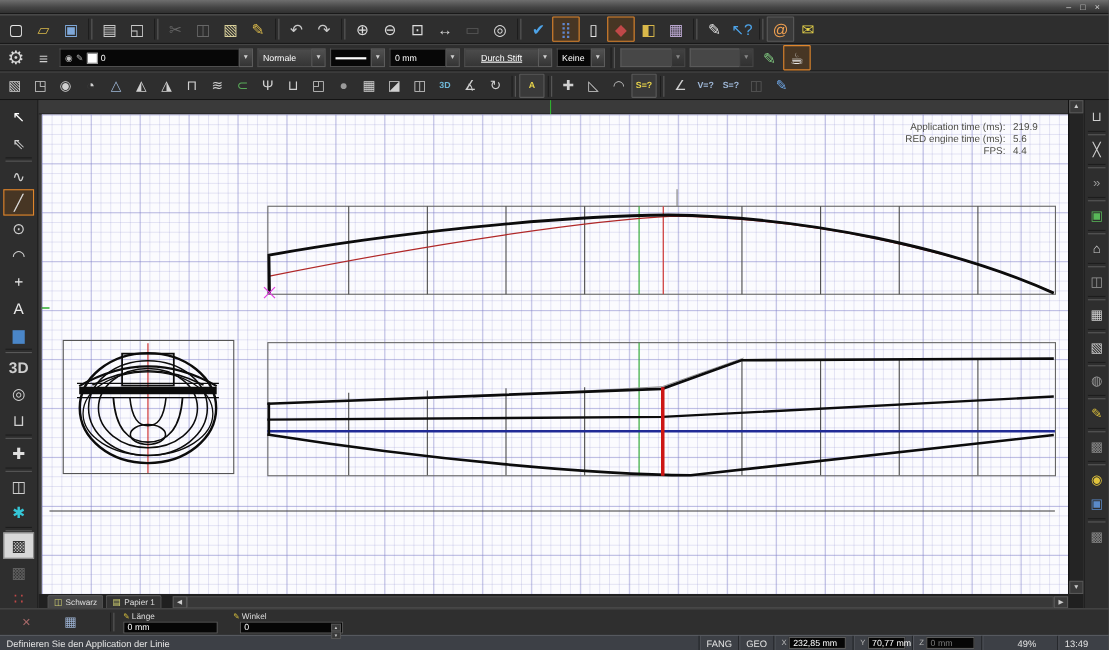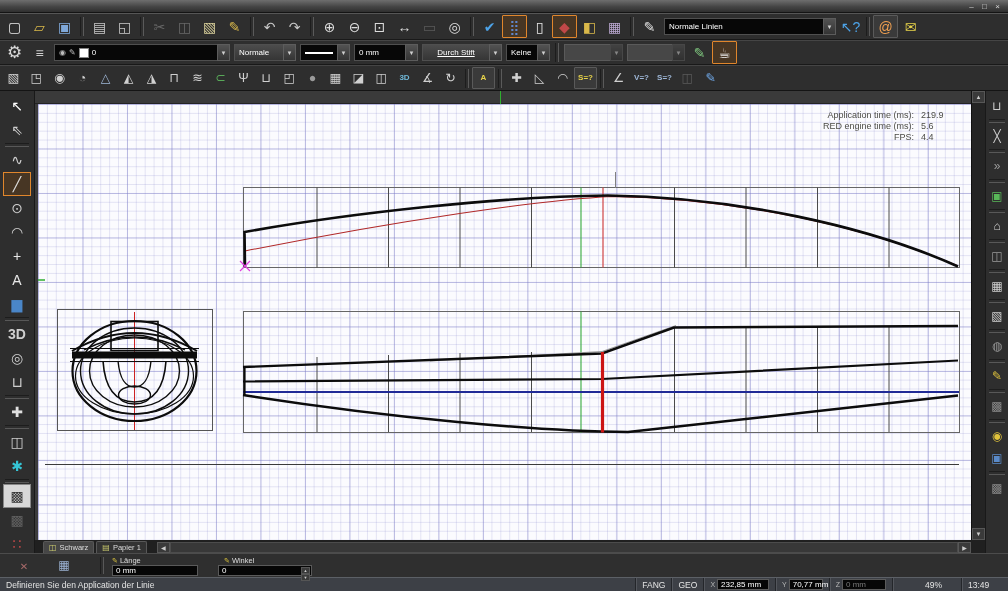--- a/index.html
+++ b/index.html
@@ -240,26 +240,20 @@
           <span class="glyph" data-name="insert-file-button-icon">◧</span>
         </span>
         <span class="tbtn" data-name="insert-image-button" style="color: rgb(185, 166, 207);">
           <span class="glyph" data-name="insert-image-button-icon">▦</span>
         </span>
         <span class="tsep" data-name="toolbar-separator"></span>
         <span class="tbtn" data-name="sketch-mode-button" style="color: rgb(224, 224, 224);">
           <span class="glyph" data-name="sketch-mode-button-icon">✎</span>
         </span>
       </div>
-    <div class="combo stylecombo" data-name="graphic-style-combo">
-      <span class="val">
-          <span data-name="graphic-style-value">Normale Linien</span>
-        </span>
-      <span class="arr" data-name="chevron-down-icon">▼</span>
-    </div>
     <div class="btns">
 
     <span class="tbtn" data-name="context-help-button" style="color: rgb(77, 163, 232);">
           <span class="glyph" data-name="context-help-button-icon">↖?</span>
         </span>
         <span class="tsep" data-name="toolbar-separator"></span>
         <span class="tbtn raised" data-name="address-book-button" style="color: rgb(240, 160, 80);">
           <span class="glyph" data-name="address-book-button-icon">@</span>
         </span>
         <span class="tbtn" data-name="send-mail-button" style="color: rgb(232, 212, 74);">
@@ -689,21 +683,21 @@
         <span data-name="calculator-icon">▦</span>
       </span>
     <span class="isep" data-name="inspector-separator"></span>
     <span class="fieldlabel" style="left:112px;top:2px;" data-name="length-label">
       <span class="lockglyph" data-name="length-lock-icon">✎</span>
       <span>Länge</span>
     </span>
     <span class="ifield" style="left:112px;top:11px;width:86px;" data-name="length-input">
       <span>0 mm</span>
     </span>
-    <span class="fieldlabel" style="left:224px;top:2px;" data-name="angle-label">
+    <span class="fieldlabel" style="left:212px;top:2px;" data-name="angle-label">
       <span class="lockglyph" data-name="angle-lock-icon">✎</span>
       <span>Winkel</span>
     </span>
     <span class="ifield" style="left:218px;top:11px;width:94px;" data-name="angle-input">
       <span>0</span>
       <span class="spin" data-name="angle-spinner">
         <span data-name="spinner-up-icon">▲</span>
         <span data-name="spinner-down-icon">▼</span>
       </span>
     </span>

